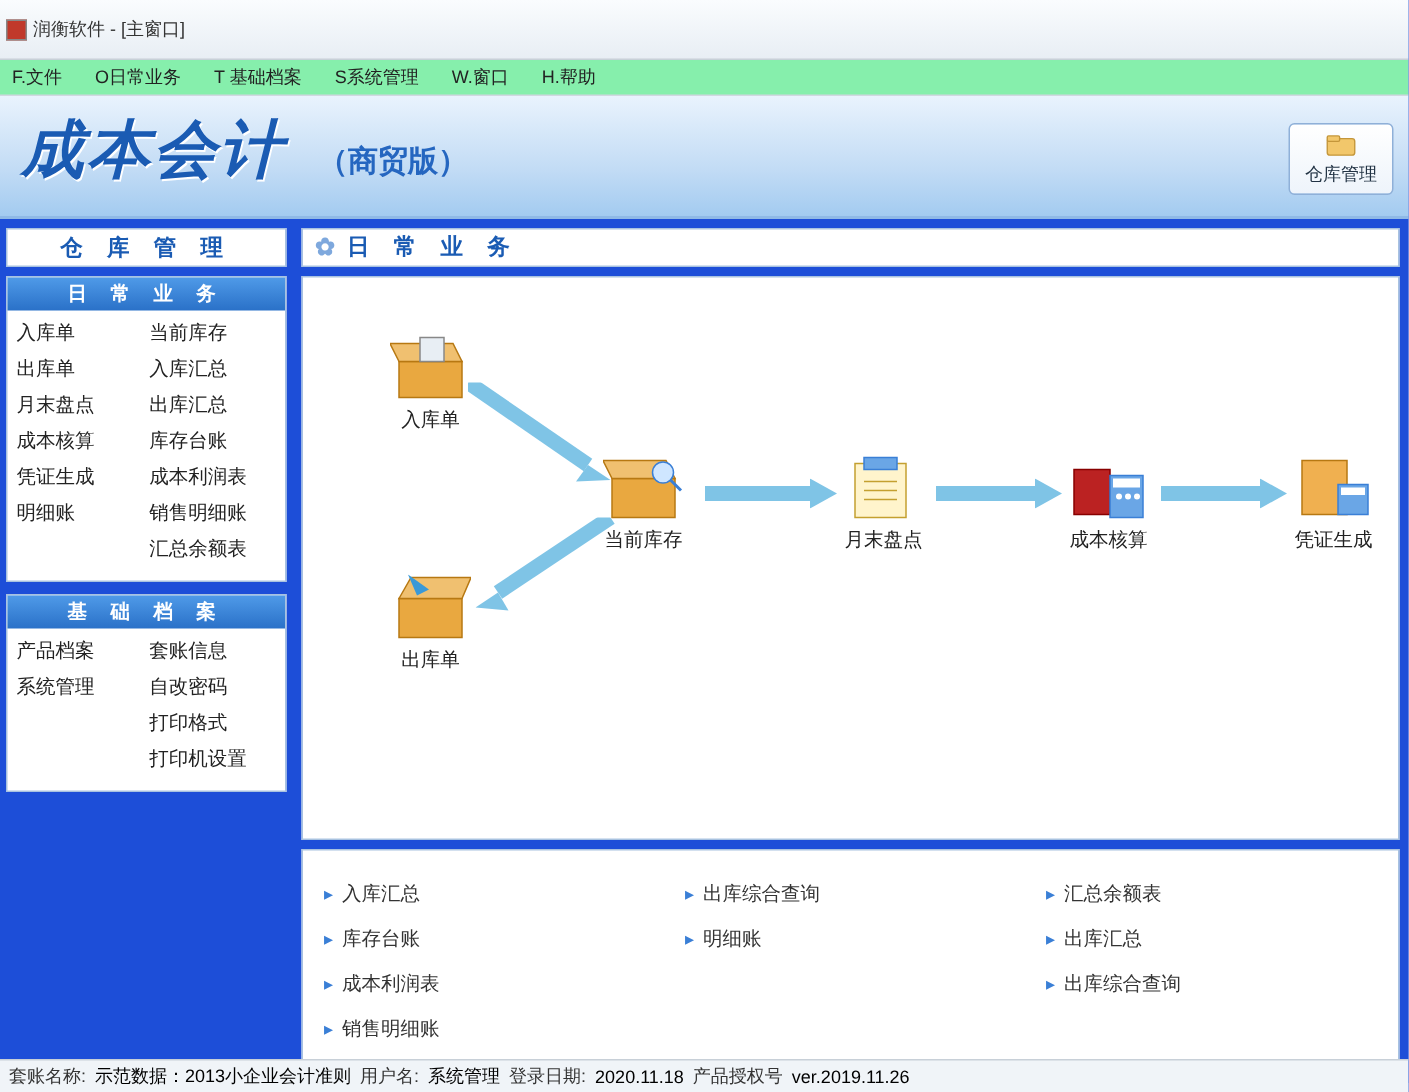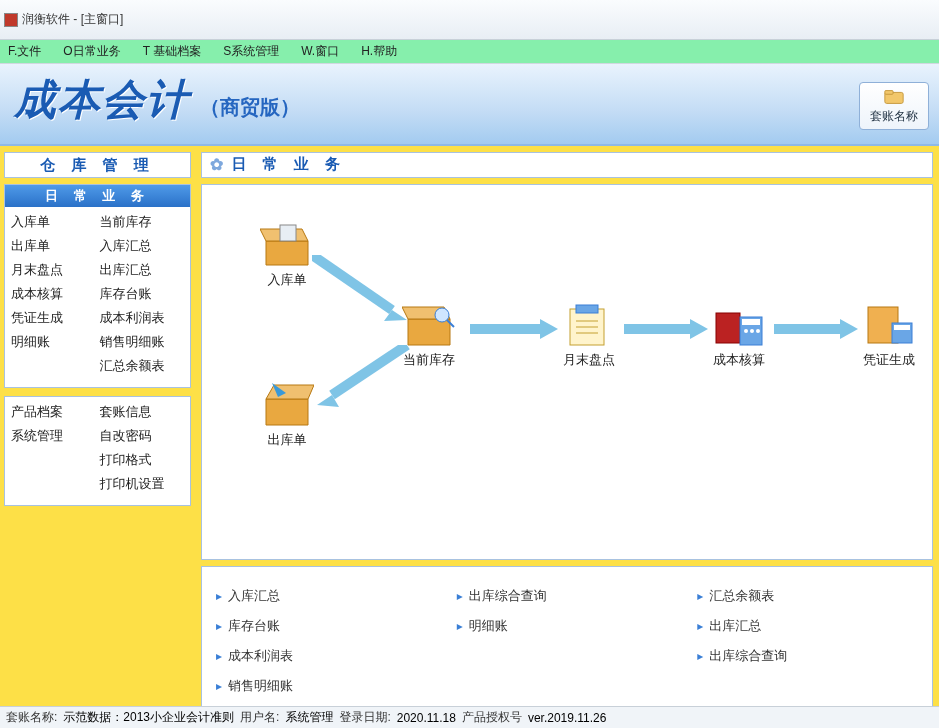--- a/index.html
+++ b/index.html
@@ -6,27 +6,27 @@
   body { width: 939px; height: 728px; background: #e8ecf0; overflow: hidden; position: relative; }
 
   .titlebar { height: 40px; background: linear-gradient(#fafcfe,#e8eef4); border-bottom: 1px solid #c8d0d8; display: flex; align-items: center; padding: 0 4px; font-size: 12px; color: #333; }
   .titlebar .app-icon { width: 14px; height: 14px; background: #c0392b; margin-right: 4px; border: 1px solid #888; display:inline-block; }
 
   .menubar { height: 24px; background: #86efac; display: flex; align-items: center; padding: 0 2px; font-size: 12px; color: #222; gap: 10px; border-bottom:1px solid #d0d8e0;}
   .menubar span { cursor: default; padding: 2px 6px; }
 
   .banner { height: 82px; background: linear-gradient(#e9f3fd,#c3dcf5 60%,#a3cbf0); border-bottom: 2px solid #8fb9e6; position: relative; display: flex; align-items: center; }
   .banner-title { position: absolute; left: 14px; top: 8px; font-size: 42px; font-weight: bold; color: #1a5bb3; letter-spacing: 2px; font-style: italic; font-family: "KaiTi", "STKaiti", serif; text-shadow: 1px 1px 0 #fff; }
-  .banner-sub { position: absolute; left: 200px; top: 30px; font-size: 20px; color: #2566c0; font-weight: bold; font-family: Liberation Serif, serif; }
+  .banner-sub { position: absolute; left: 212px; top: 30px; font-size: 20px; color: #2566c0; font-weight: bold; font-family: Liberation Serif, serif; }
   .banner-btns { position: absolute; right: 10px; top: 18px; display: flex; gap: 6px; }
   .bbtn { width: 70px; height: 48px; background: linear-gradient(#fff,#eef4fb); border: 1px solid #8fb0d8; border-radius: 4px; display: flex; flex-direction: column; align-items: center; justify-content: center; font-size: 12px; color: #234; cursor: pointer; }
   .bbtn.active { border-color: #e68a00; background: linear-gradient(#fff6e0,#ffe9b8); }
   .bbtn .bi { width: 22px; height: 18px; margin-bottom: 2px; }
 
-  .content-row { display: flex; height: 576px; background: #fde047; }
+  .content-row { display: flex; height: 576px; background: #1d4ed8; }
 
   .sidebar { width: 195px; padding: 6px 4px 6px 4px; }
   .sb-head { height: 26px; background: #fff; border: 1px solid #a8c2e0; display:flex; align-items:center; justify-content:center; font-size: 15px; letter-spacing: 6px; color: #1a5bb3; font-weight: bold; margin-bottom: 6px; }
   .sb-panel { background: #fff; border: 1px solid #a8c2e0; margin-bottom: 8px; padding-bottom: 6px; }
   .sb-panel-title { height: 22px; background: linear-gradient(#4f9ae8,#2a71c8); color: #fff; text-align: center; font-size: 13px; letter-spacing: 6px; line-height: 22px; font-weight: bold; }
   .sb-grid { display: grid; grid-template-columns: 1fr 1fr; padding: 6px 6px; row-gap: 6px; column-gap: 4px; }
   .sb-link { font-size: 13px; color: #222; cursor: pointer; white-space: nowrap; }
 
   .main { flex: 1; display: flex; flex-direction: column; padding: 6px 6px 6px 6px; gap: 6px; }
   .main-head { height: 26px; background: #fff; border: 1px solid #a8c2e0; display:flex; align-items:center; padding: 0 8px; font-size: 15px; color: #1a5bb3; font-weight: bold; }
@@ -66,21 +66,21 @@
 
 <div class="banner">
   <div class="banner-title">成本会计</div>
   <div class="banner-sub">（商贸版）</div>
   <div class="banner-btns">
     <div class="bbtn">
       <svg class="bi" viewBox="0 0 24 18">
           <rect x="2" y="4" width="20" height="12" rx="2" fill="#f2c76b" stroke="#c4963a"></rect>
           <rect x="2" y="2" width="9" height="4" rx="1" fill="#f2c76b" stroke="#c4963a"></rect>
         </svg>
-      <span>套账名称</span>
+      <span>仓库管理</span>
     </div>
   </div>
 </div>
 
 <div class="content-row">
 
   <div class="sidebar">
     <div class="sb-head">仓 库 管 理</div>
 
     <div class="sb-panel">
@@ -97,20 +97,21 @@
         <span class="sb-link">凭证生成</span>
         <span class="sb-link">成本利润表</span>
         <span class="sb-link">明细账</span>
         <span class="sb-link">销售明细账</span>
         <span class="sb-link"></span>
         <span class="sb-link">汇总余额表</span>
       </div>
     </div>
 
     <div class="sb-panel">
+      <div class="sb-panel-title">基 础 档 案</div>
       <div class="sb-grid">
         <span class="sb-link">产品档案</span>
         <span class="sb-link">套账信息</span>
         <span class="sb-link">系统管理</span>
         <span class="sb-link">自改密码</span>
         <span class="sb-link"></span>
         <span class="sb-link">打印格式</span>
         <span class="sb-link"></span>
         <span class="sb-link">打印机设置</span>
       </div>

